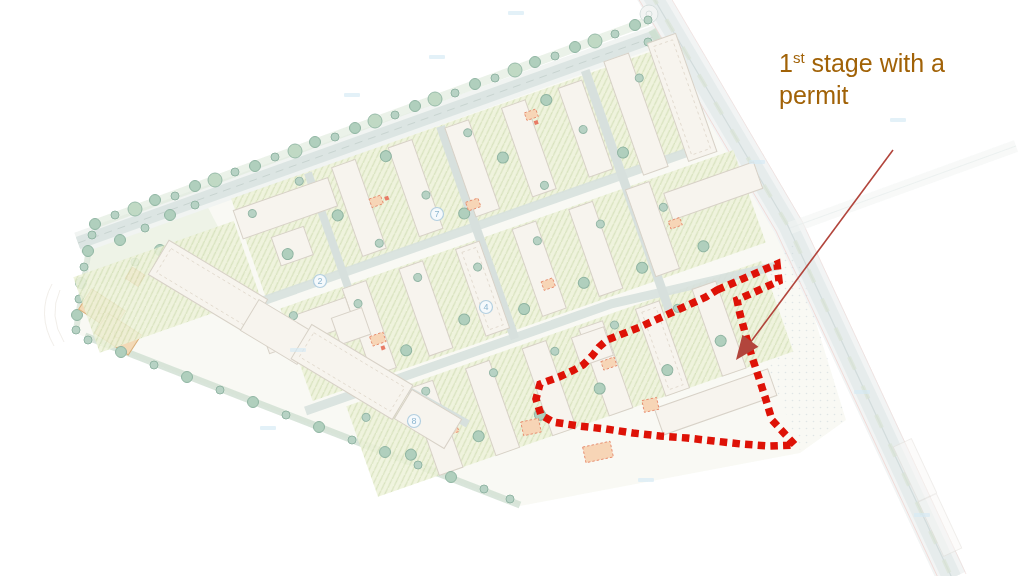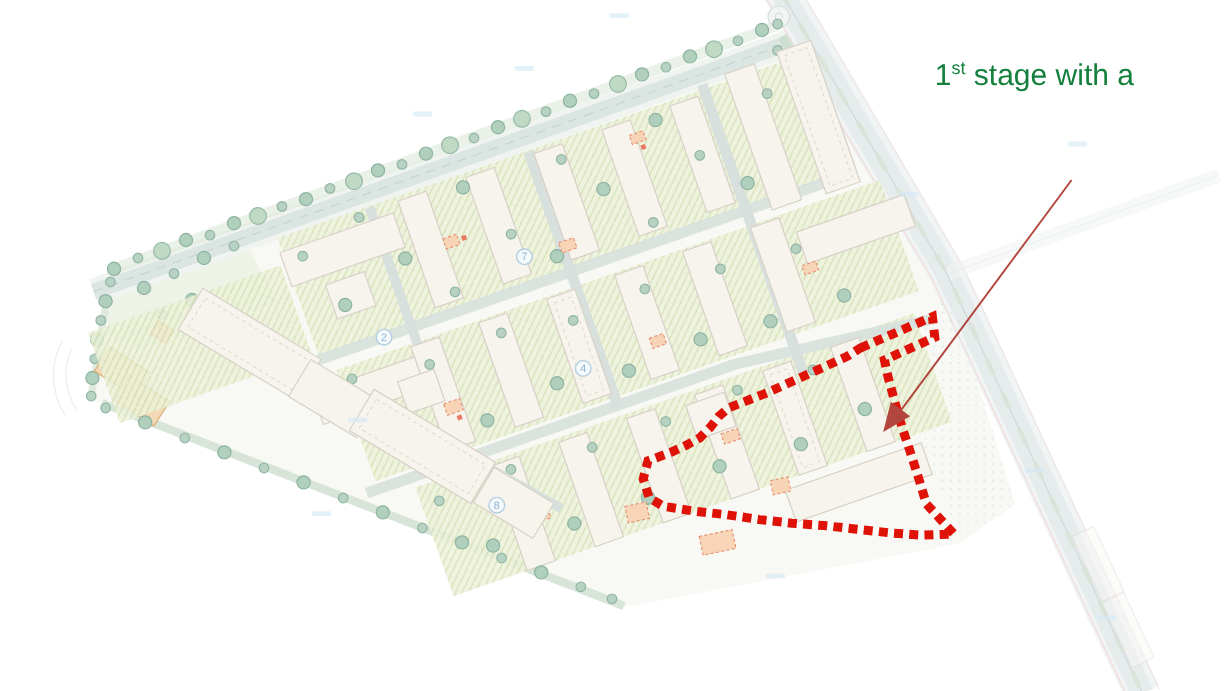--- a/index.html
+++ b/index.html
@@ -5,21 +5,21 @@
   html,body{margin:0;padding:0;background:#ffffff;}
   .stage{position:relative;width:1024px;height:576px;background:#ffffff;overflow:hidden;
          font-family:"Liberation Sans",sans-serif;}
   .plan-svg{position:absolute;inset:0;}
   .bld{fill:#f5f1e9;stroke:#cdc5b8;stroke-width:1;}
   .bld-inner{fill:none;stroke:#d6ccbd;stroke-width:0.8;stroke-dasharray:3 3;}
   .court{fill:url(#hatch);opacity:0.85;}
   .iroad{stroke:#ccd8d4;stroke-width:9;fill:none;opacity:0.9;}
   .play{fill:#f5c9a2;stroke:#e06c45;stroke-width:0.9;stroke-dasharray:2.5 2;}
   .annotation{position:absolute;left:779px;top:47px;width:240px;
-              color:#15803d;font-size:25px;line-height:32px;font-weight:400;}
+              color:#a16207;font-size:25px;line-height:32px;font-weight:400;}
   .annotation sup{font-size:60%;line-height:0;}
 </style>
 </head>
 <body>
 
 <div class="stage">
 <svg class="plan-svg" viewBox="0 0 1024 576">
   <defs>
     <pattern id="hatch" patternUnits="userSpaceOnUse" width="7" height="7">
       <rect width="7" height="7" fill="#e9efcf"></rect>
@@ -301,14 +301,15 @@
 
   <g>
     <polygon fill="none" stroke-width="7.5" stroke-dasharray="7.5 5.2" stroke-linejoin="miter" stroke-linecap="butt" points="717,290 777,264 779,281 737,300 740,314 746,336 752,357 759,378 766,400 772,420 795,445 768,446 741,444 714,441 687,438 660,436 633,433 606,429 579,426 553,422 541,415 536,399 540,384 559,377 572,371 583,365 592,356 599,347 607,340 640,327 673,312 706,297" stroke="#de1207"></polygon>
     <line stroke-width="1.6" x1="893" y1="150" x2="747" y2="347" stroke="#b2453c"></line>
     <polygon points="736,360 742.4,334.8 758.4,346.8" fill="#b2453c"></polygon>
   </g>
 </svg>
 
 <div class="annotation">
   <div><span>1</span><sup>st</sup><span> stage with a</span></div>
+  <div>permit</div>
 </div>
 </div>
 
 </body></html>

